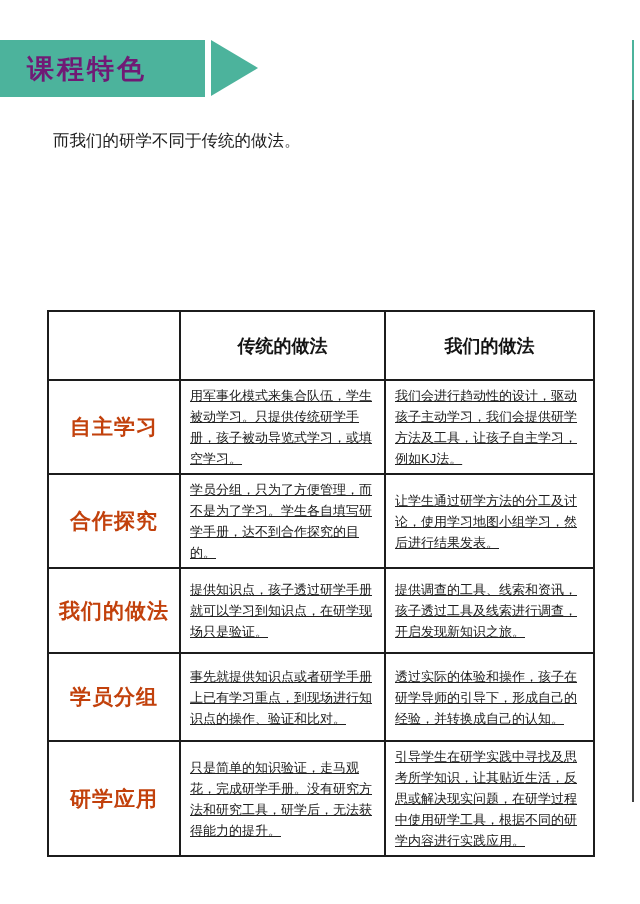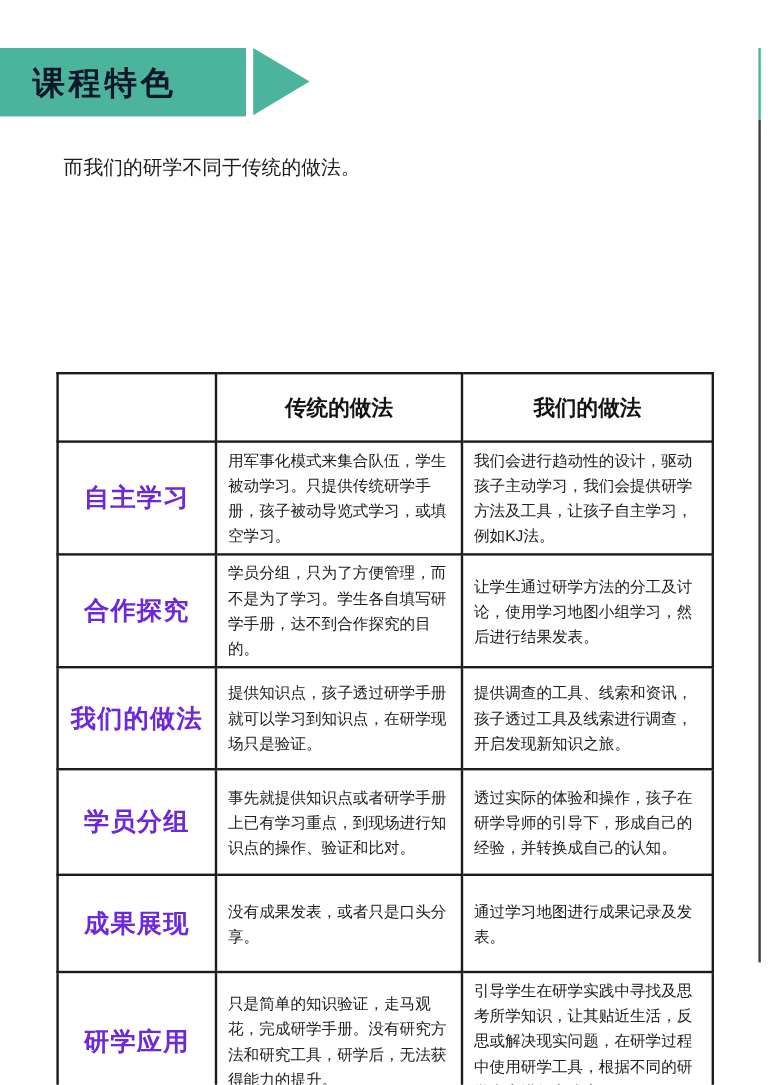--- a/index.html
+++ b/index.html
@@ -8,21 +8,21 @@
     font-family:"Liberation Sans","DejaVu Sans",sans-serif;
     color:#1e1e1e;overflow:hidden;
   }
   
   .banner{
     position:absolute;top:40px;left:0;width:205px;height:57px;
     background:#4cb39c;display:flex;align-items:center;
     padding-left:27px;box-sizing:border-box;
   }
   .banner-title{
-    color:#0f172a;font-size:27px;font-weight:bold;letter-spacing:3px;
+    color:#701a75;font-size:27px;font-weight:bold;letter-spacing:3px;
   }
   .banner-arrow{
     position:absolute;top:40px;left:211px;width:0;height:0;
     border-top:28.5px solid transparent;
     border-bottom:28.5px solid transparent;
     border-left:47px solid #4cb39c;
   }
   
   .edge-line-teal{
     position:absolute;left:632px;top:40px;width:2px;height:60px;background:#4cb39c;
@@ -46,26 +46,26 @@
   .cmp-table td,.cmp-table th{
     border:2px solid #1c1c1c;vertical-align:middle;box-sizing:border-box;
   }
   .col-label{width:132px;}
   .col-trad{width:205px;}
   .col-ours{width:209px;}
   .head-cell{
     font-size:18px;font-weight:bold;text-align:center;color:#141414;
   }
   .label-cell{
-    font-size:21px;font-weight:bold;text-align:center;color:#6d28d9;
+    font-size:21px;font-weight:bold;text-align:center;color:#c2410c;
     letter-spacing:1px;
   }
   .text-cell{
     font-size:13px;line-height:21px;color:#202020;
-    padding:4px 9px;text-align:left;
+    padding:4px 9px;text-align:left;text-decoration:underline;
   }
 </style>
 </head>
 <body>
 
 <div class="banner">
   <span class="banner-title">课程特色</span>
 </div>
 <div class="banner-arrow"></div>
 
@@ -76,21 +76,21 @@
   <p>而我们的研学不同于传统的做法。</p>
 </div>
 
 <table class="cmp-table">
   <colgroup>
     <col class="col-label">
       <col class="col-trad">
       <col class="col-ours">
   </colgroup>
   <tbody>
-    <tr style="height:57px;">
+    <tr style="height:69px;">
       <th class="head-cell"></th>
       <th class="head-cell">传统的做法</th>
       <th class="head-cell">我们的做法</th>
     </tr>
     <tr style="height:88px;">
       <td class="label-cell">自主学习</td>
       <td class="text-cell">用军事化模式来集合队伍，学生被动学习。只提供传统研学手册，孩子被动导览式学习，或填空学习。</td>
       <td class="text-cell">我们会进行趋动性的设计，驱动孩子主动学习，我们会提供研学方法及工具，让孩子自主学习，例如KJ法。</td>
     </tr>
     <tr style="height:86px;">
@@ -101,24 +101,19 @@
     <tr style="height:85px;">
       <td class="label-cell">我们的做法</td>
       <td class="text-cell">提供知识点，孩子透过研学手册就可以学习到知识点，在研学现场只是验证。</td>
       <td class="text-cell">提供调查的工具、线索和资讯，孩子透过工具及线索进行调查，开启发现新知识之旅。</td>
     </tr>
     <tr style="height:88px;">
       <td class="label-cell">学员分组</td>
       <td class="text-cell">事先就提供知识点或者研学手册上已有学习重点，到现场进行知识点的操作、验证和比对。</td>
       <td class="text-cell">透过实际的体验和操作，孩子在研学导师的引导下，形成自己的经验，并转换成自己的认知。</td>
     </tr>
-    <tr style="height:81px;">
-      <td class="label-cell">成果展现</td>
-      <td class="text-cell">没有成果发表，或者只是口头分享。</td>
-      <td class="text-cell">通过学习地图进行成果记录及发表。</td>
-    </tr>
     <tr style="height:82px;">
       <td class="label-cell">研学应用</td>
       <td class="text-cell">只是简单的知识验证，走马观花，完成研学手册。没有研究方法和研究工具，研学后，无法获得能力的提升。</td>
       <td class="text-cell">引导学生在研学实践中寻找及思考所学知识，让其贴近生活，反思或解决现实问题，在研学过程中使用研学工具，根据不同的研学内容进行实践应用。</td>
     </tr>
   </tbody>
 </table>
 
 </body></html>

